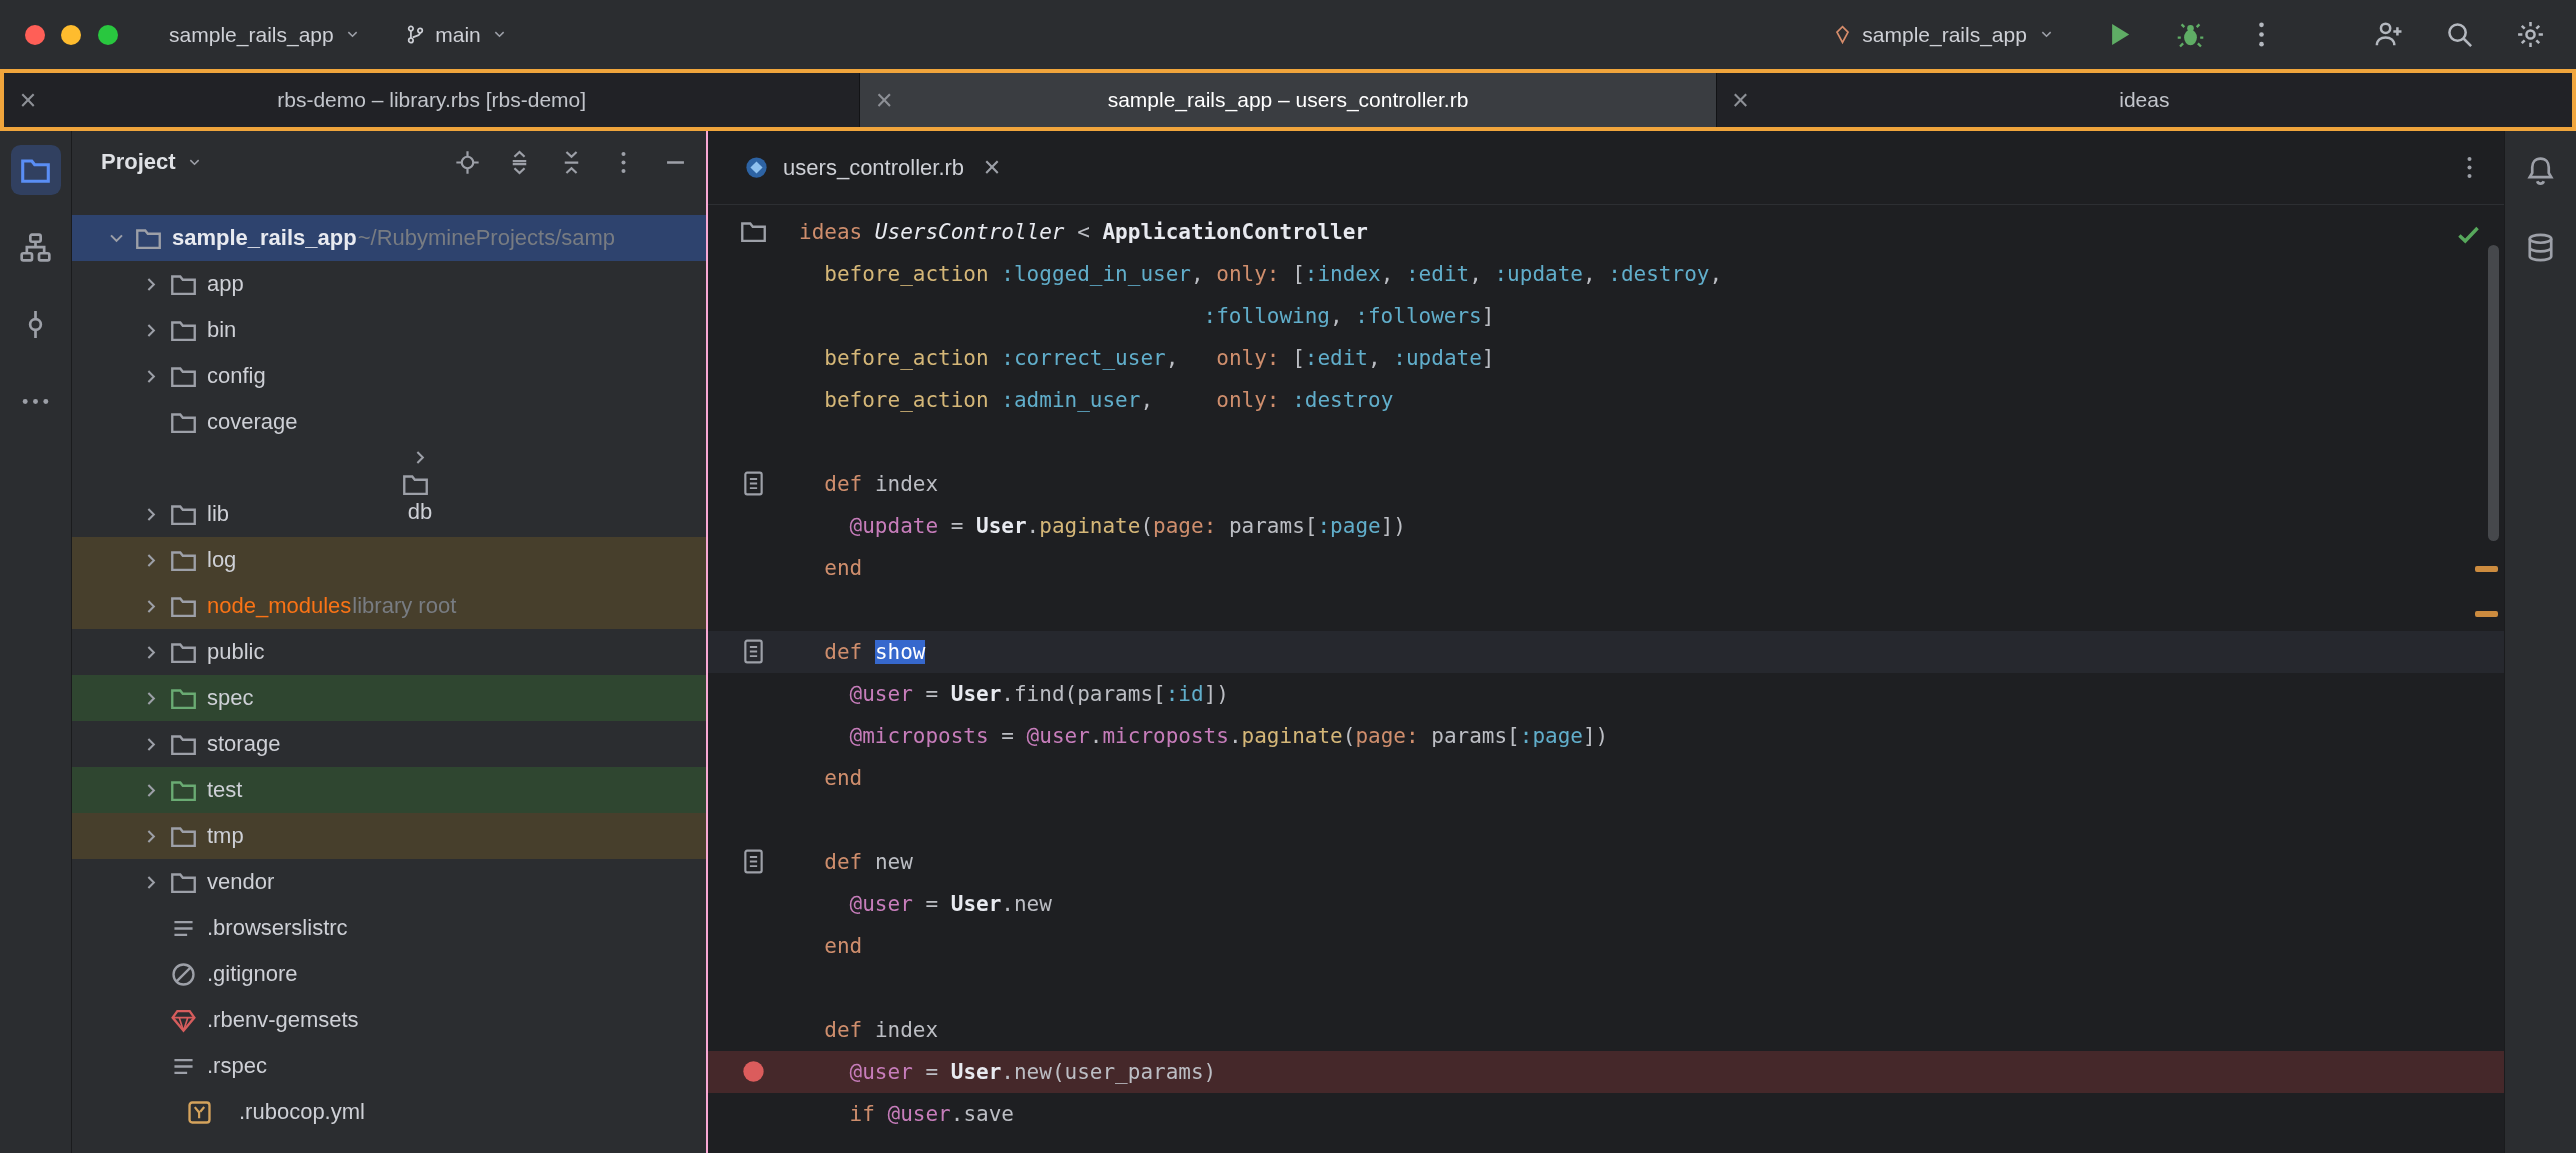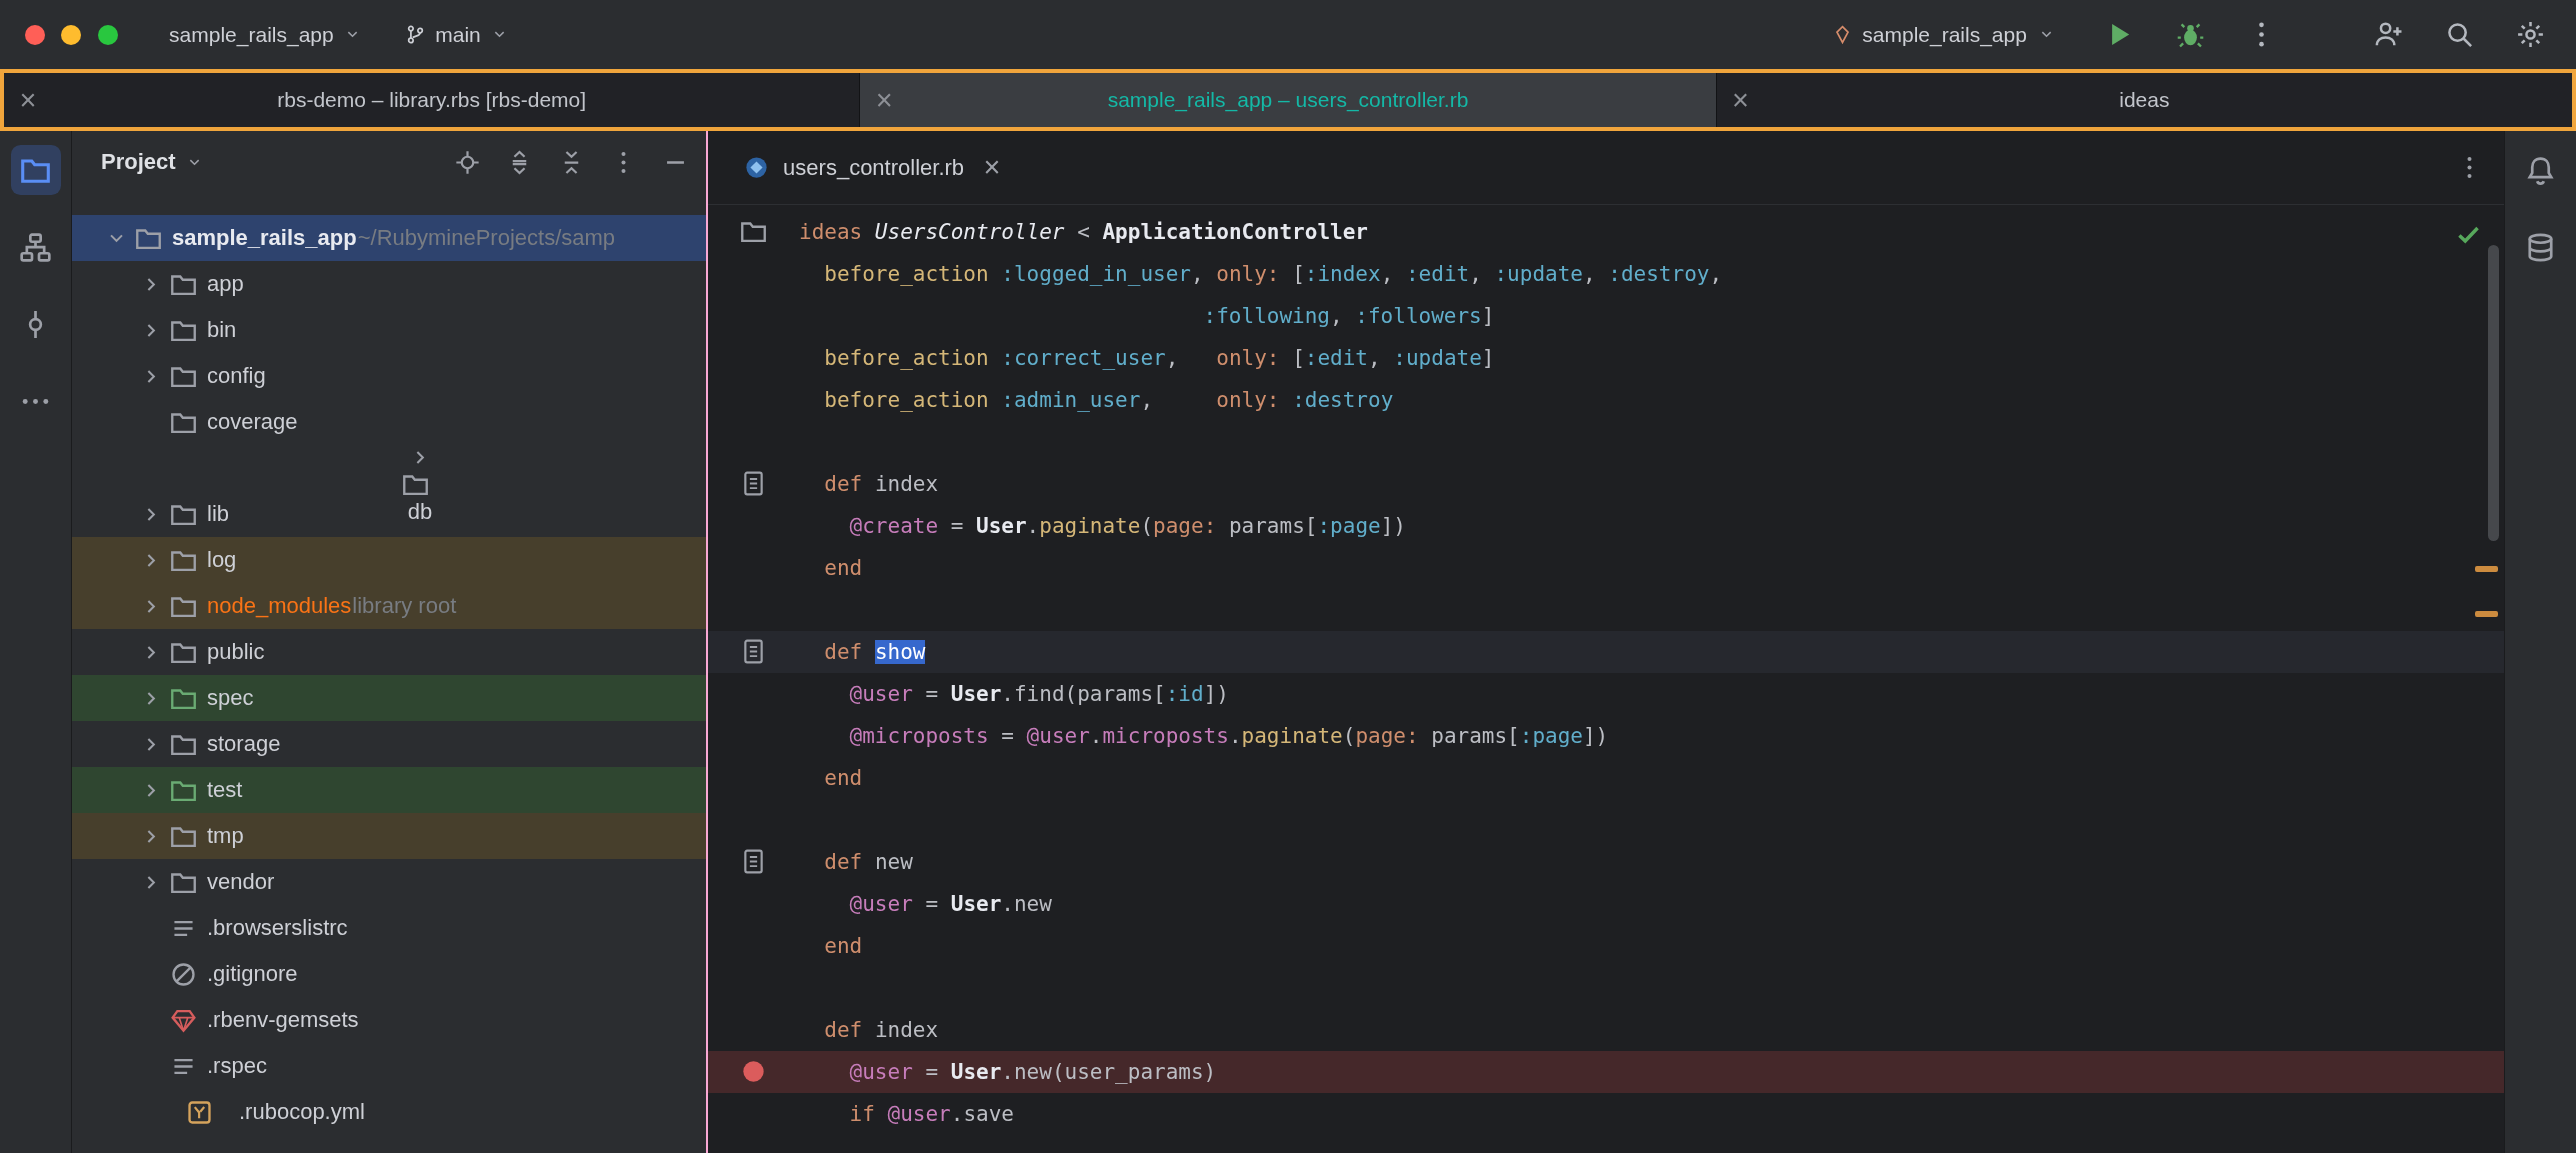--- a/index.html
+++ b/index.html
@@ -21,21 +21,21 @@
   .tb-icon svg{width:31px;height:31px}
   .gap-left{margin-left:56px}
 
   
   .window-tabs{flex:0 0 62px;display:flex;background:#1a1b1e;border:4.8px solid #f0a53c}
   .win-tab{flex:1;position:relative;display:flex;align-items:center;background:#212226}
   .win-tab + .win-tab{border-left:1.9px solid #121315}
   .win-tab.active{background:#3a3d41}
   .wt-close{margin-left:15.4px;font-size:29px;line-height:1;color:#8d9096;z-index:2}
   .wt-label{position:absolute;left:0;right:0;text-align:center;font-size:21px;color:#c2c5cb}
-  .win-tab.active .wt-label{color:#14b8a6}
+  .win-tab.active .wt-label{color:#ffffff}
 
   
   .main{flex:1;display:flex;min-height:0}
   .stripe{flex:0 0 72px;background:#2b2d30;display:flex;flex-direction:column;align-items:center;padding-top:14.4px;gap:27px}
   .stripe.left{border-right:1px solid #1a1b1d}
   .stripe.right{border-left:1px solid #1a1b1d}
   .stripe-btn{width:50px;height:50px;border-radius:9.6px;display:flex;align-items:center;justify-content:center;color:#9da0a8}
   .stripe-btn svg{width:33px;height:33px}
   .stripe-btn.active{background:rgba(64,116,222,.28);color:#5a8ef5}
 
@@ -580,21 +580,21 @@
               <span class="gutter">
                 <svg viewBox="0 0 16 16">
                   <rect x="3.5" y="2" width="9" height="12" rx="1" fill="none" stroke="currentColor" stroke-width="1.2"></rect>
                   <path d="M6 5.5h4M6 8h4M6 10.5h4" fill="none" stroke="currentColor" stroke-width="1"></path>
                 </svg>
               </span>
               <span class="code-text"><span class="t-p">  </span><span class="t-k">def</span><span class="t-p"> index</span></span>
             </div>
             <div class="code-line">
               <span class="gutter"></span>
-              <span class="code-text"><span class="t-p">    </span><span class="t-v">@create</span><span class="t-p"> = </span><span class="t-C">User</span><span class="t-p">.</span><span class="t-c">paginate</span><span class="t-p">(</span><span class="t-a">page:</span><span class="t-p"> params[</span><span class="t-s">:page</span><span class="t-p">])</span></span>
+              <span class="code-text"><span class="t-p">    </span><span class="t-v">@update</span><span class="t-p"> = </span><span class="t-C">User</span><span class="t-p">.</span><span class="t-c">paginate</span><span class="t-p">(</span><span class="t-a">page:</span><span class="t-p"> params[</span><span class="t-s">:page</span><span class="t-p">])</span></span>
             </div>
             <div class="code-line">
               <span class="gutter"></span>
               <span class="code-text"><span class="t-p">  </span><span class="t-k">end</span></span>
             </div>
             <div class="code-line">
               <span class="gutter"></span>
               <span class="code-text"></span>
             </div>
             <div class="code-line hl-caret">

